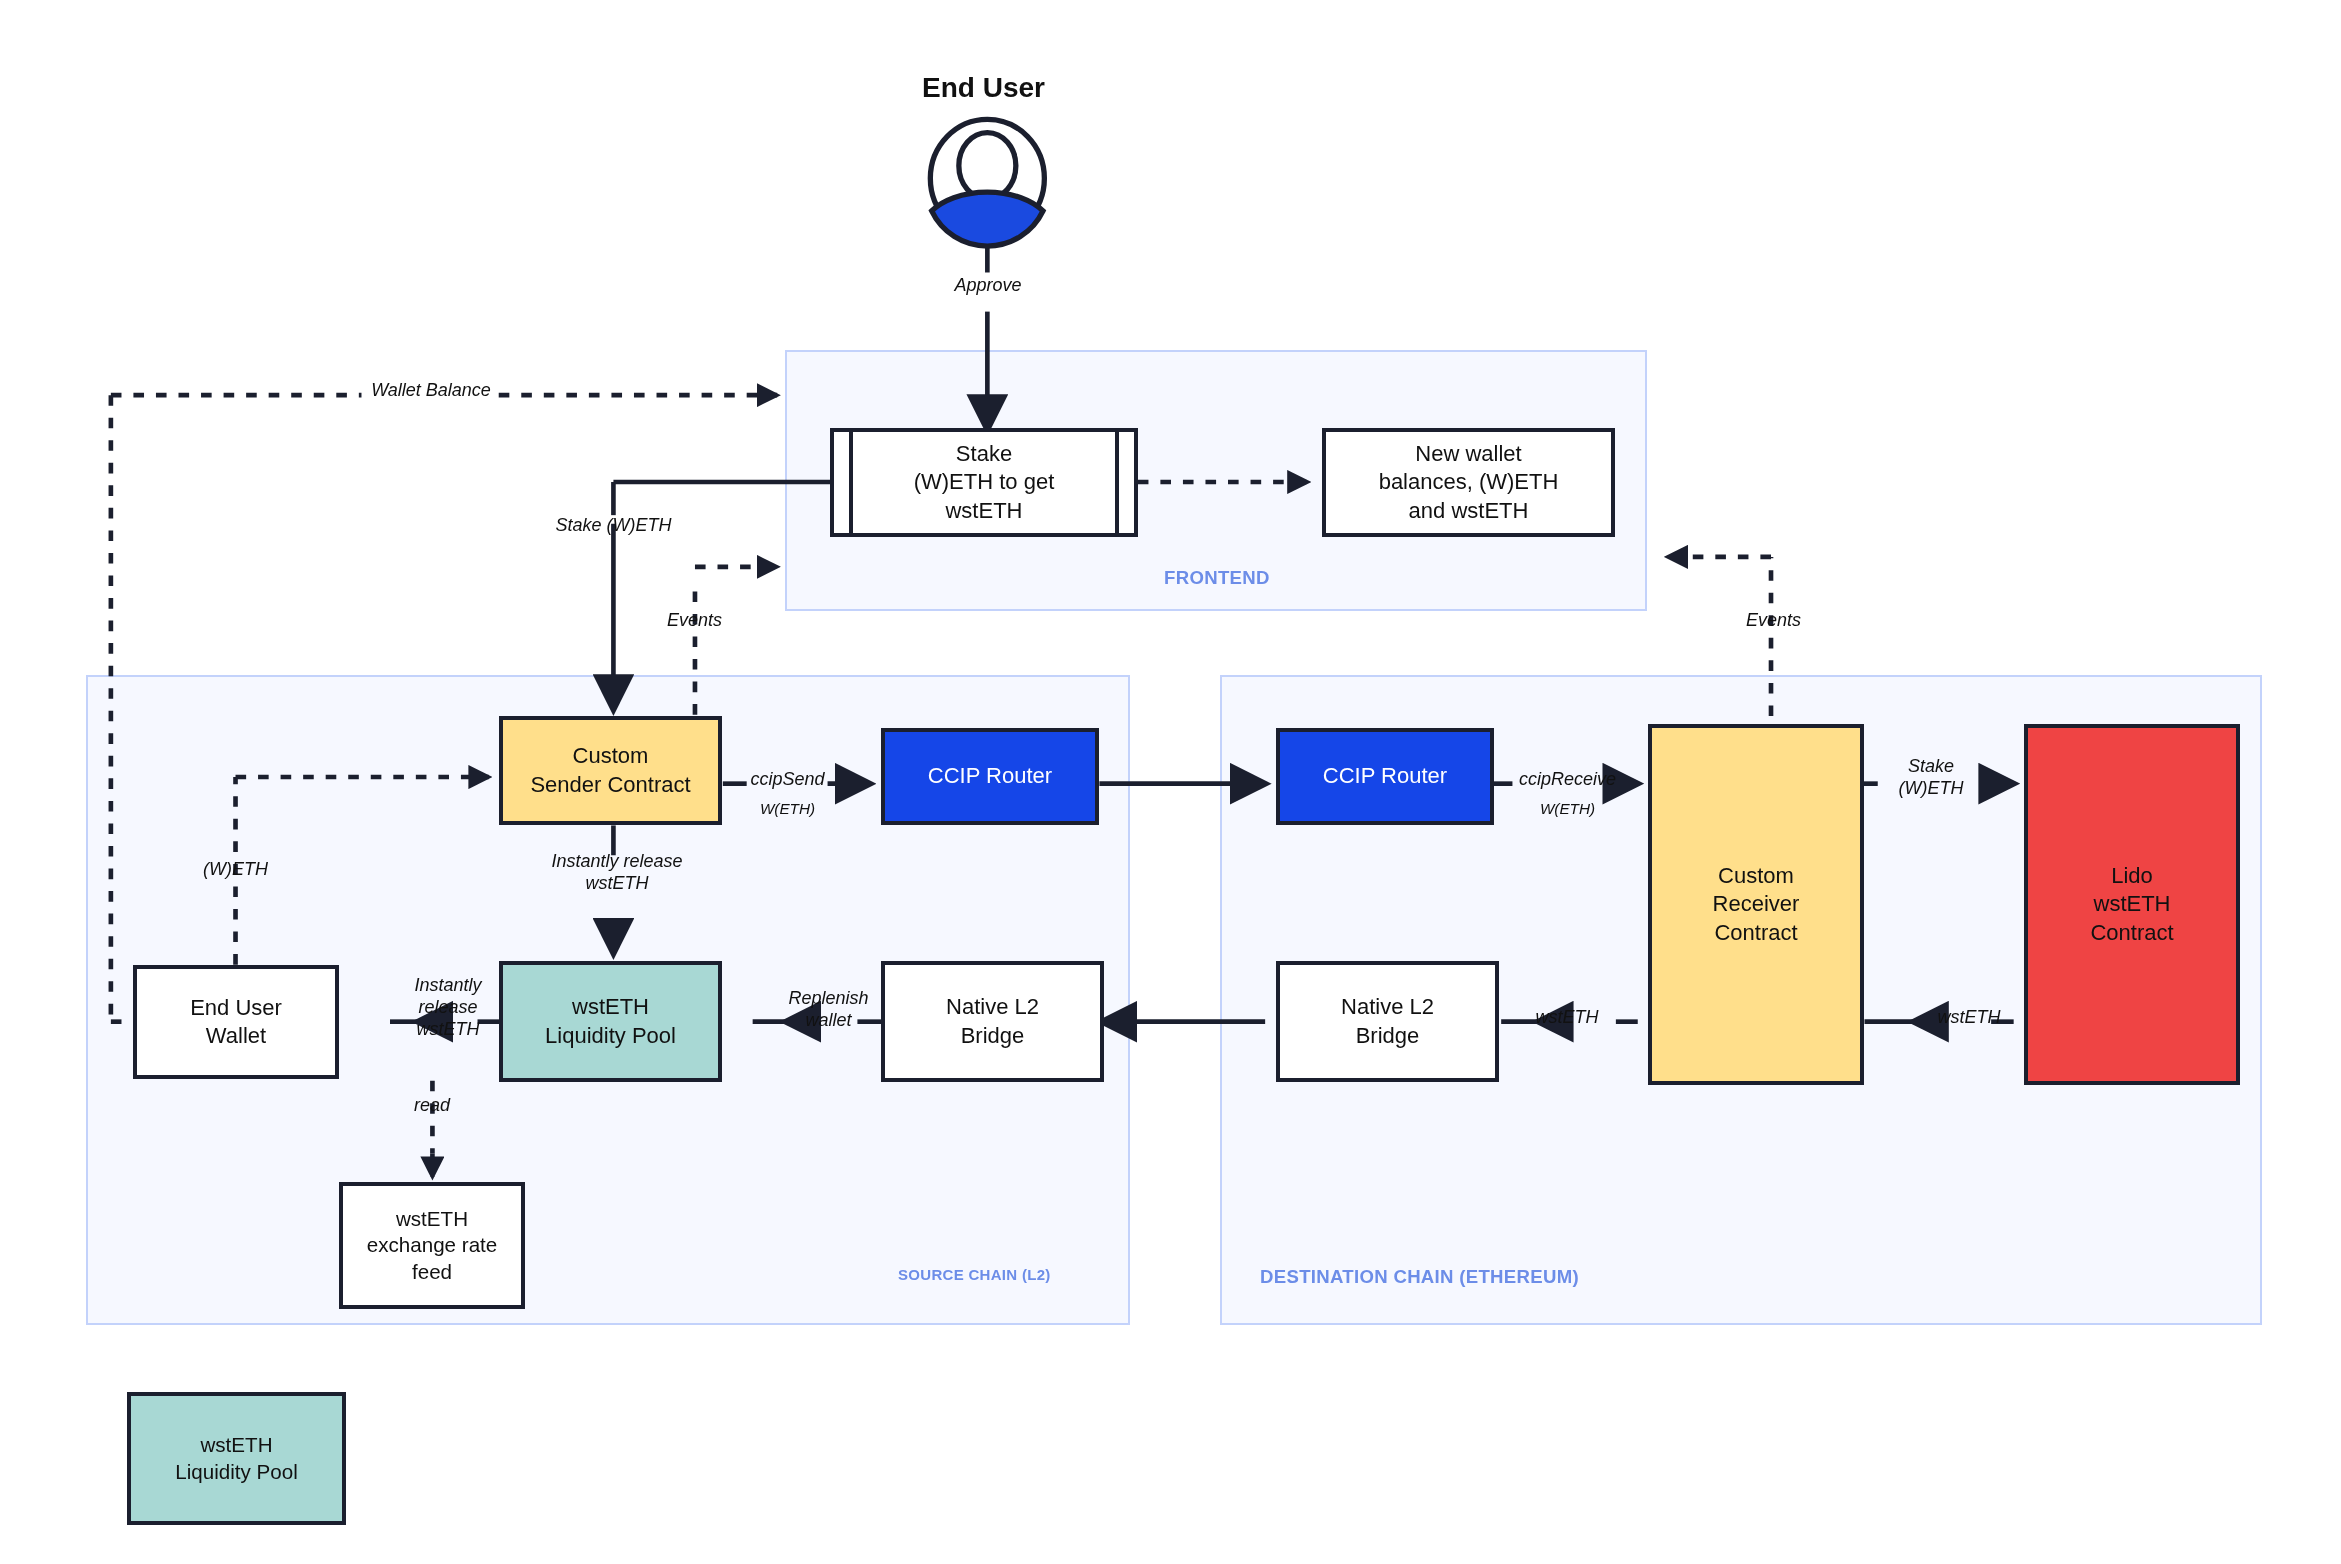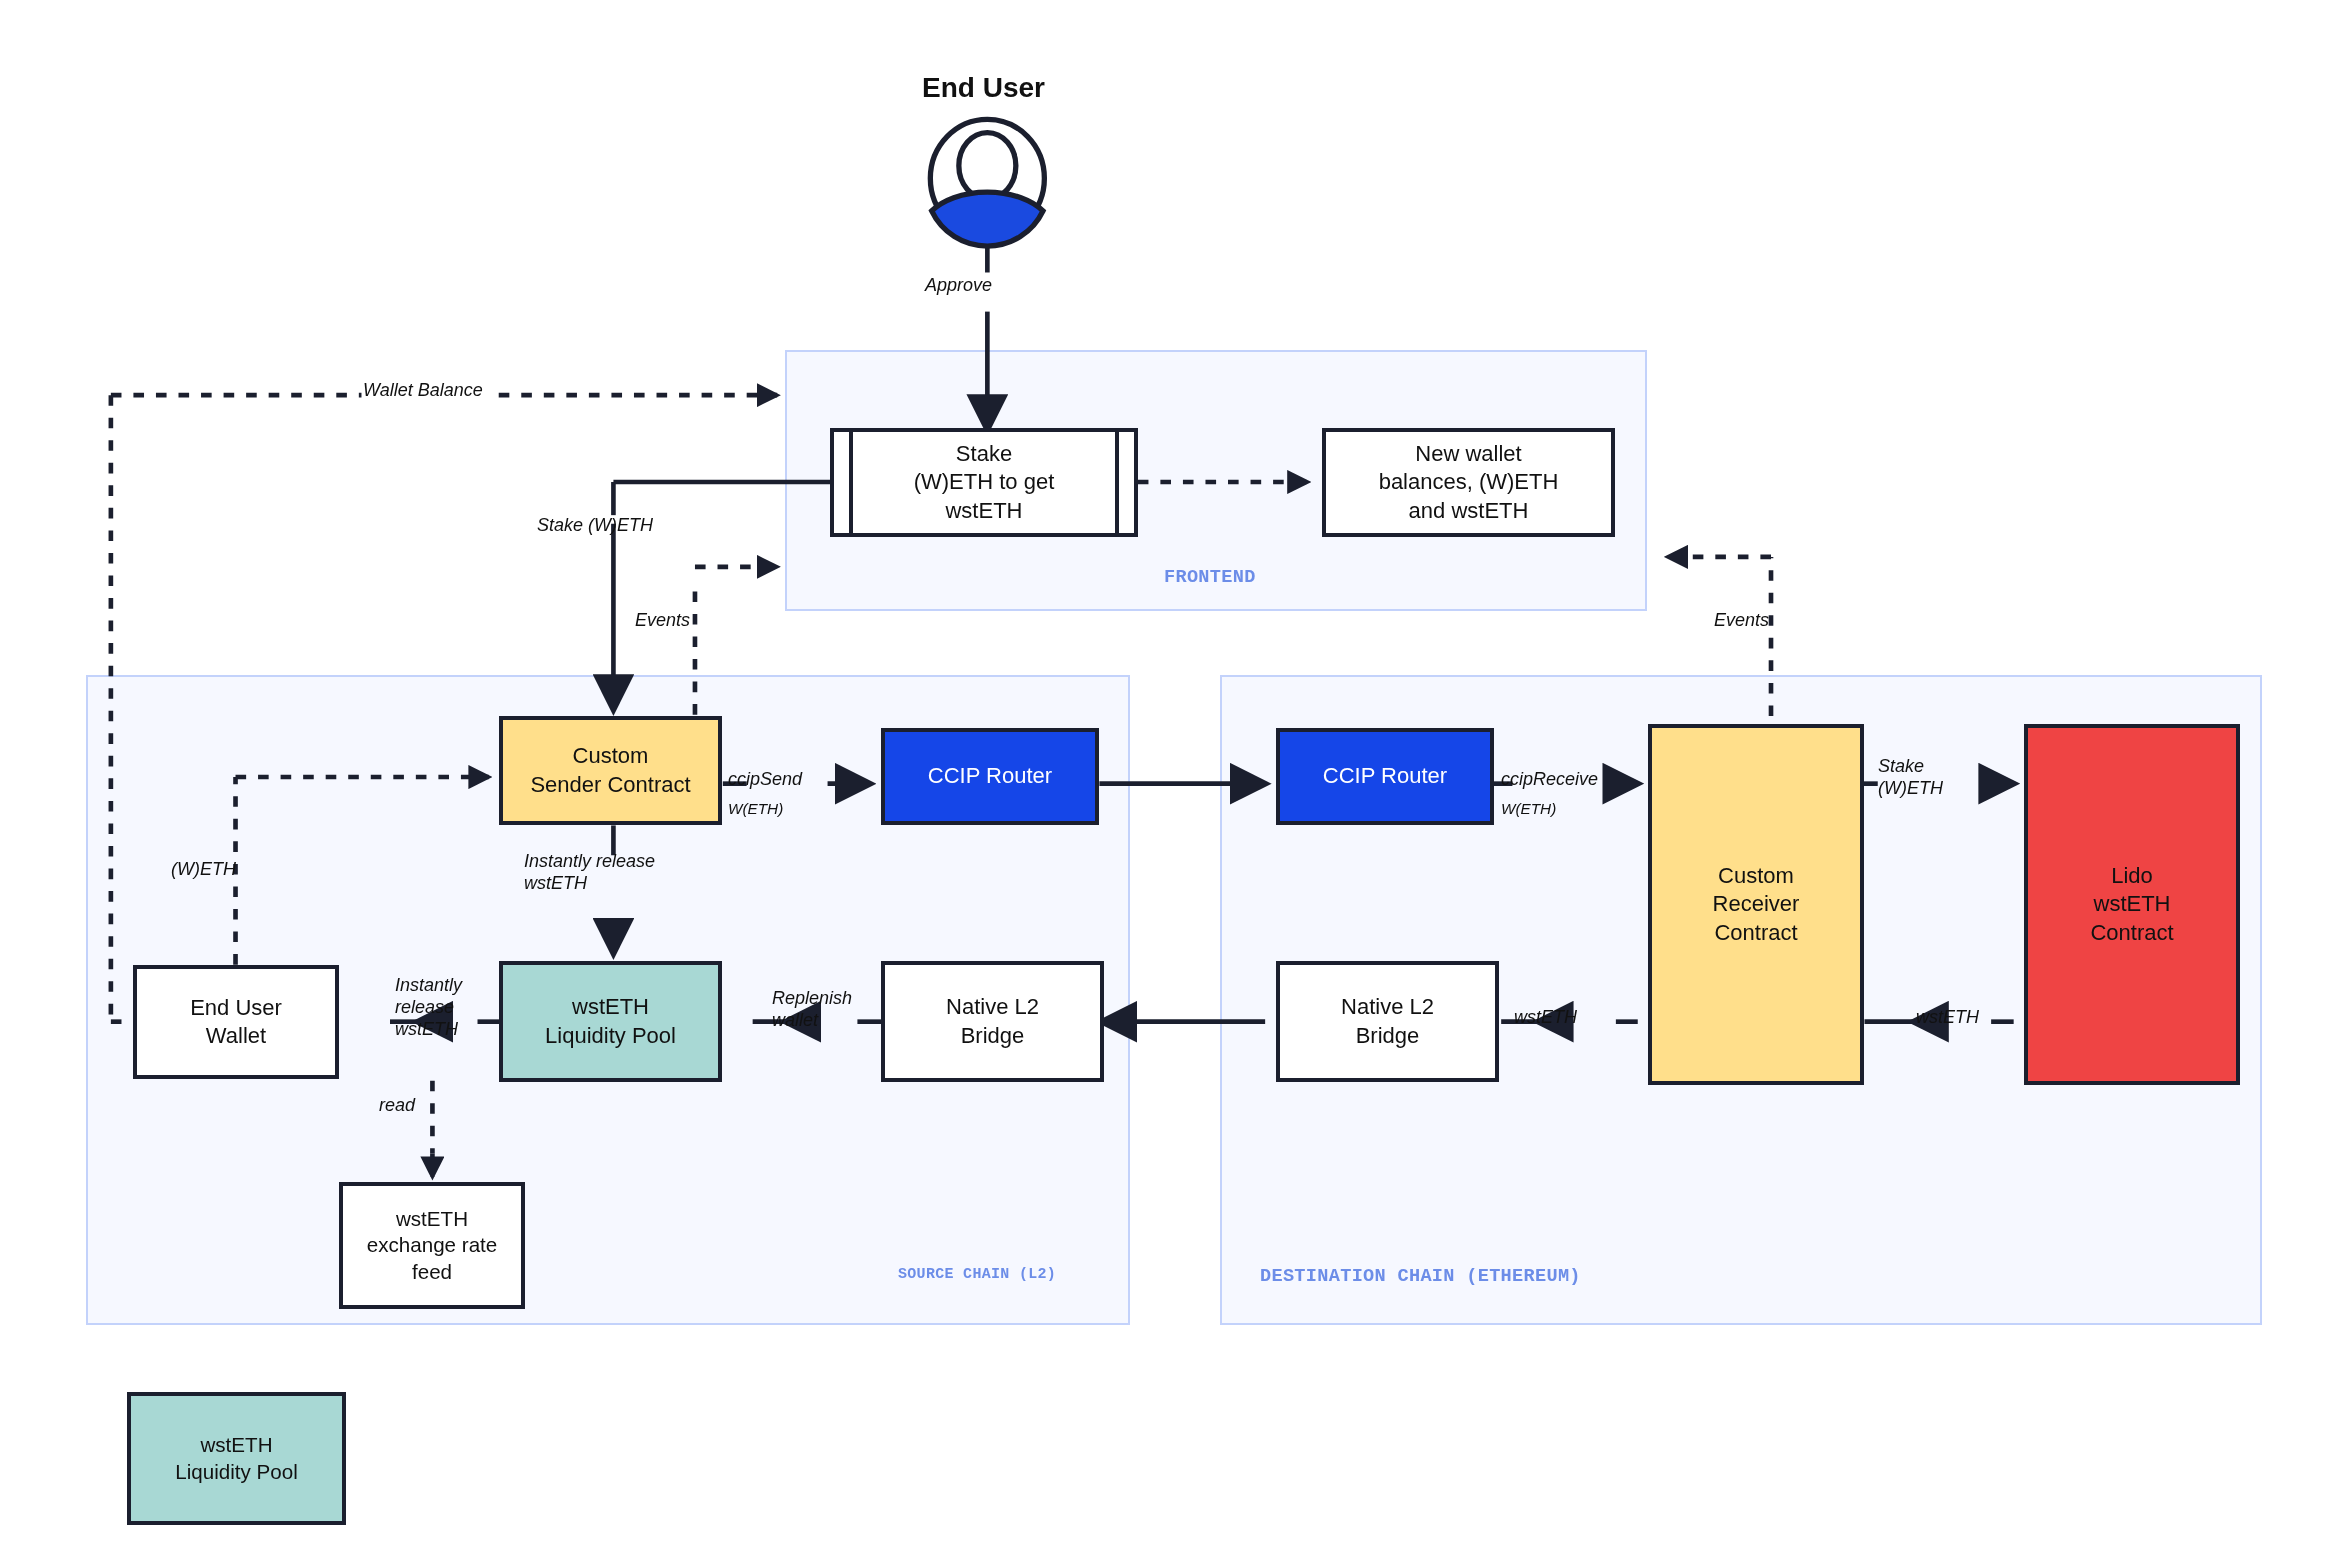--- a/index.html
+++ b/index.html
@@ -3,24 +3,24 @@
 <meta charset="utf-8">
 <style>
   html,body{margin:0;padding:0;background:#ffffff;}
   body{font-family:"Liberation Sans", sans-serif;}
   #stage{position:relative;width:2342px;height:1564px;background:#fff;overflow:hidden;}
   svg.layer{position:absolute;left:0;top:0;width:2342px;height:1564px;}
   .nodebox{position:absolute;box-sizing:border-box;border:4px solid #1b1f2e;
            display:flex;align-items:center;justify-content:center;text-align:center;
            font-family:"Liberation Sans", sans-serif;color:#111111;line-height:1.28;}
   .container{position:absolute;box-sizing:border-box;border:2.7px solid #c3d2fb;background:#f6f8ff;}
-  .clabel{position:absolute;font-family:Liberation Mono, monospace;font-weight:bold;
+  .clabel{position:absolute;font-family:Liberation Sans, sans-serif;font-weight:bold;
           color:#6c8de8;letter-spacing:0.3px;white-space:nowrap;}
   .edgelabel{position:absolute;font-family:"Liberation Sans", sans-serif;font-style:italic;
-             color:#111;text-align:left;white-space:pre-line;line-height:1.22;}
+             color:#111;text-align:center;white-space:pre-line;line-height:1.22;}
   .plaintext{position:absolute;font-family:"Liberation Sans", sans-serif;color:#111;
              line-height:1.42;white-space:pre-line;}
   .title{position:absolute;font-family:"Liberation Sans", sans-serif;font-weight:bold;color:#111;white-space:nowrap;}
 </style>
 </head>
 <body>
 
 <div id="stage">
 
   <div class="container" style="left:785px;top:350px;width:862px;height:261px;"></div>

